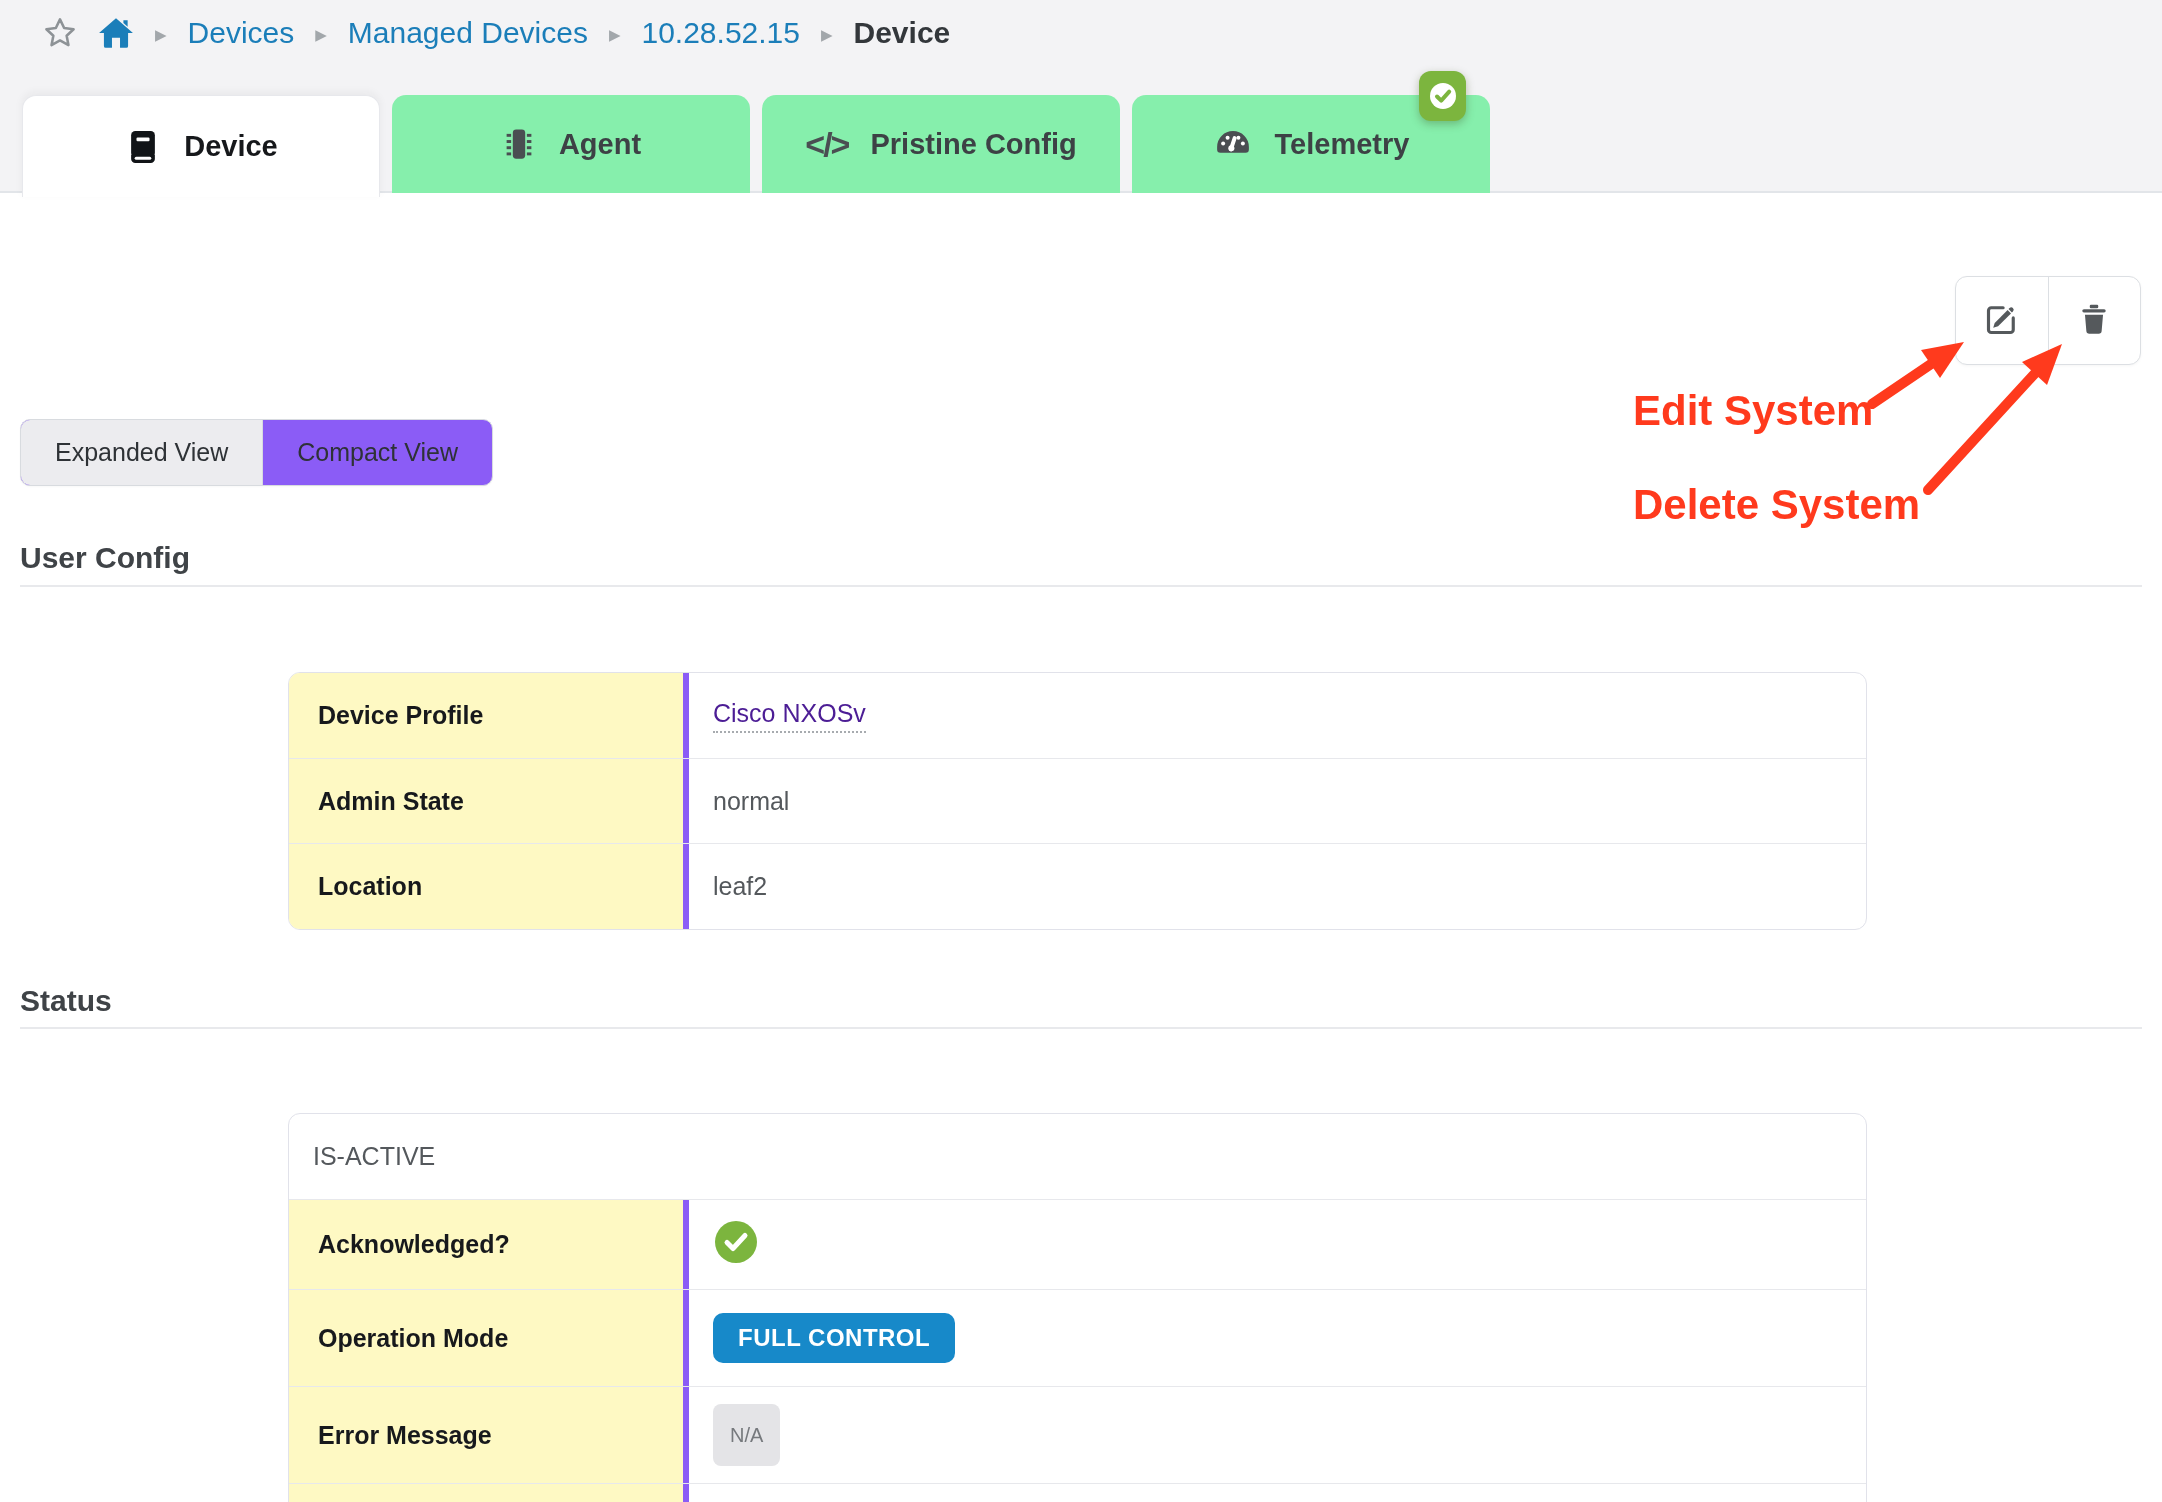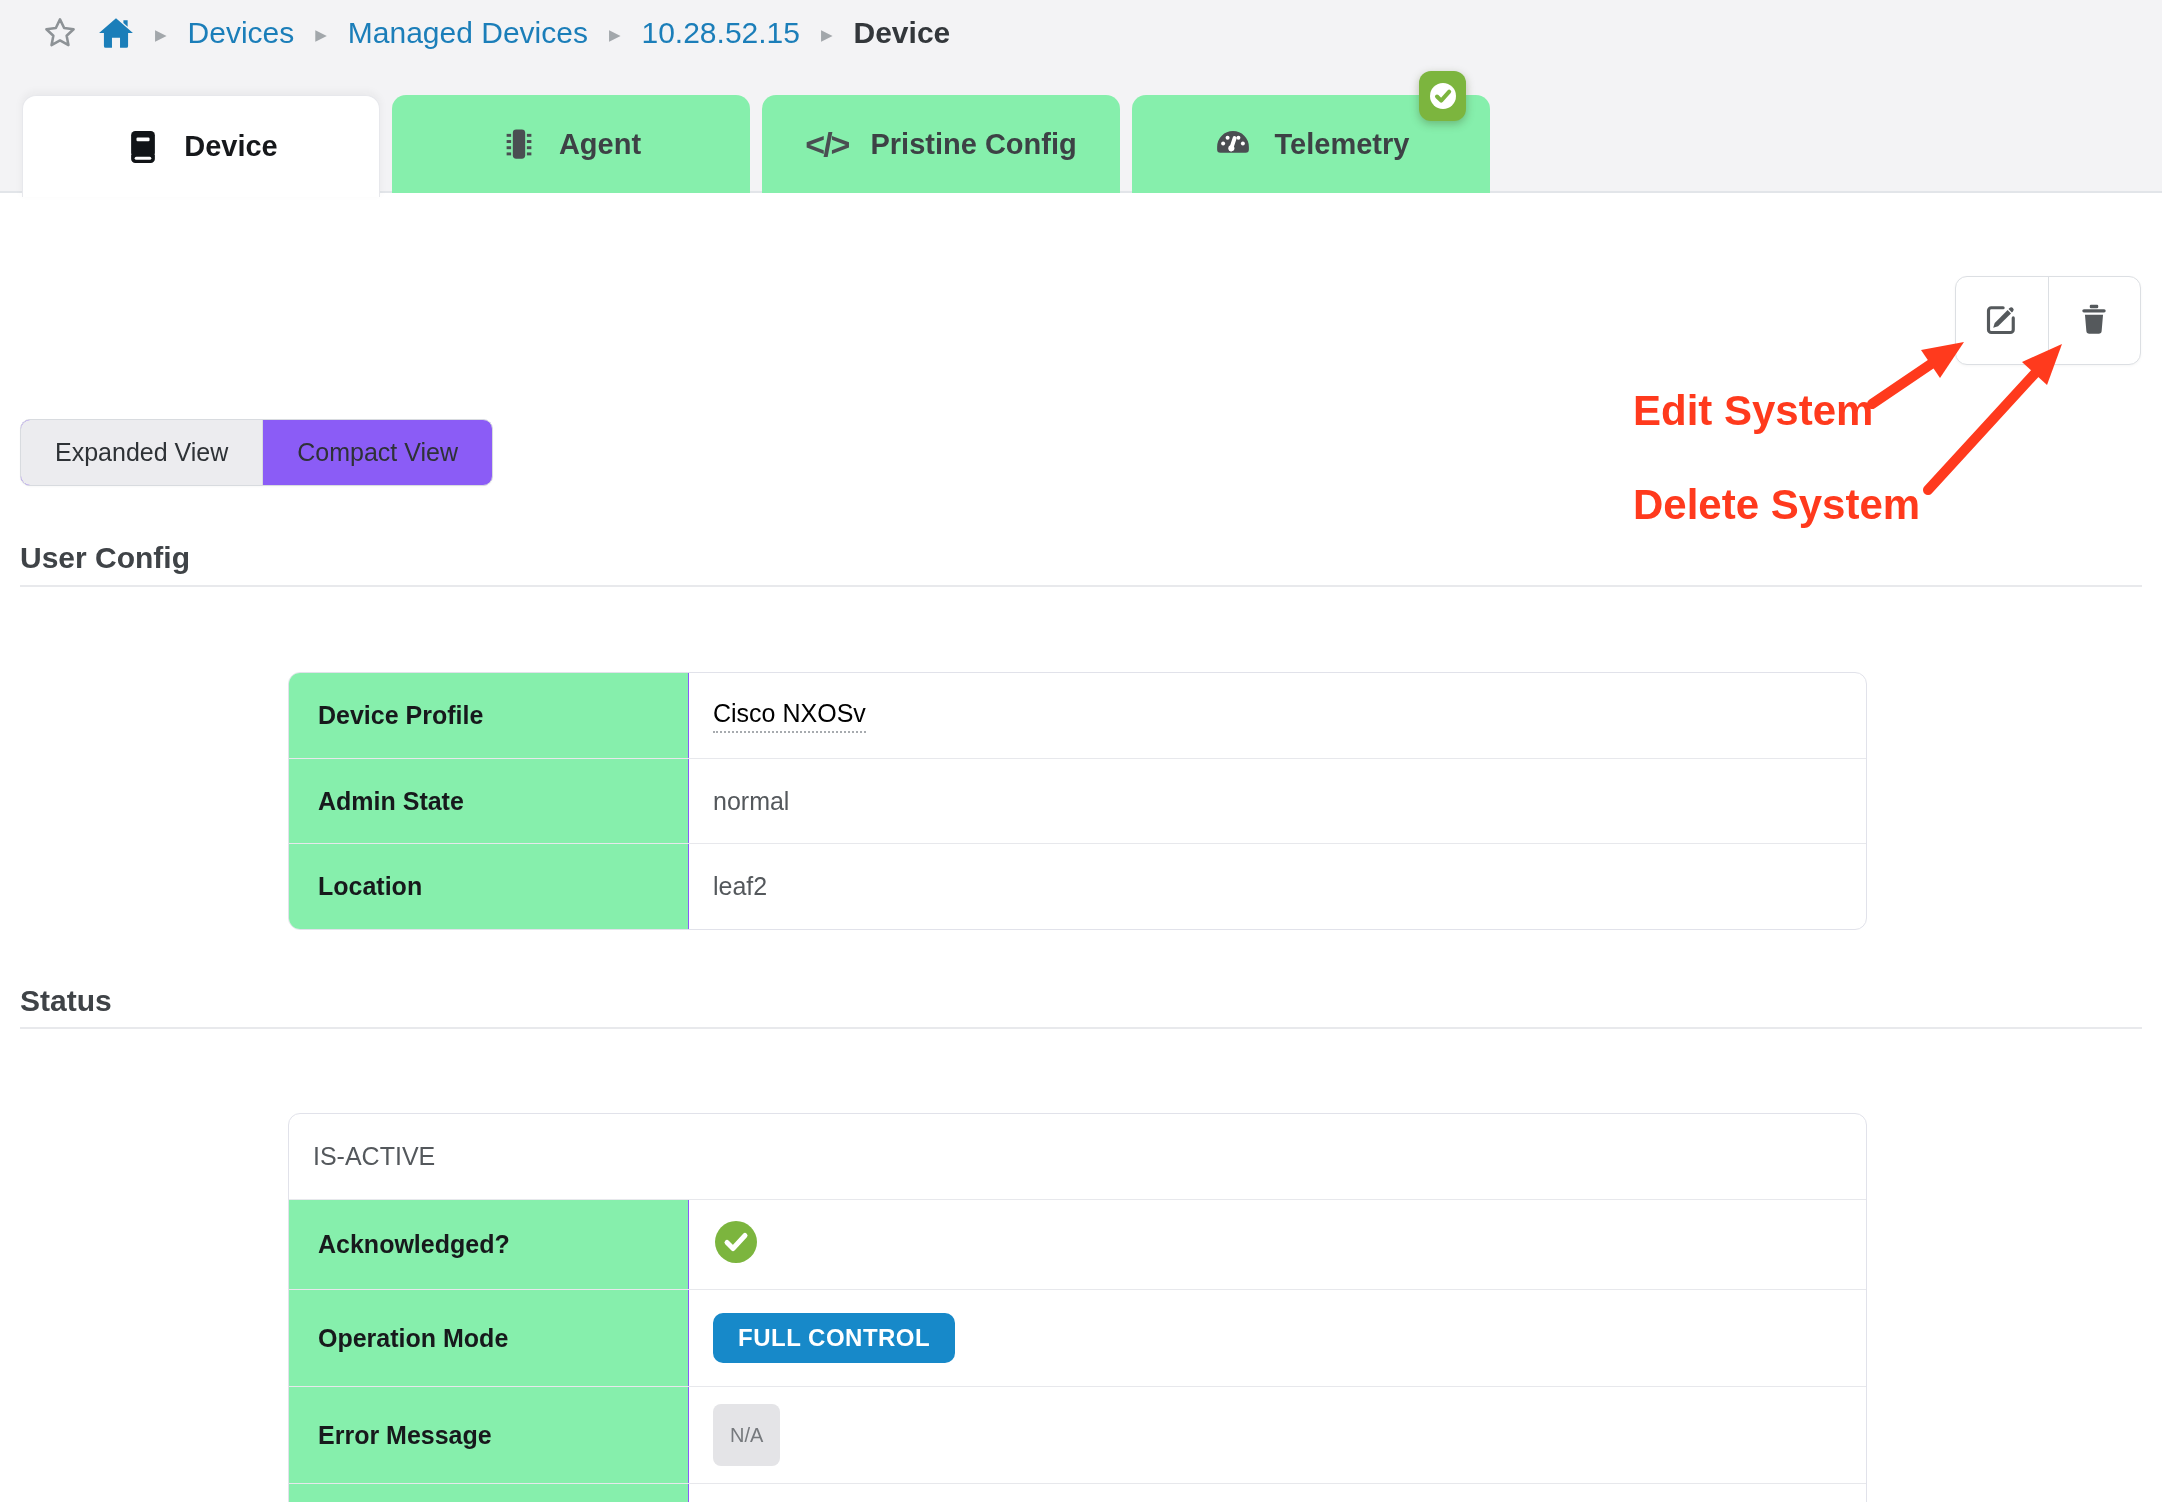--- a/index.html
+++ b/index.html
@@ -56,29 +56,29 @@
   
   .section-title { position:absolute; left:20px; font-size:30px; font-weight:700; color:#3f4347; }
   .section-rule { position:absolute; left:20px; width:2122px; height:2px; background:#e8e9ec; }
 
   
   .kv-table { position:absolute; left:288px; width:1579px;
               border:1px solid #e1e2ea; border-radius:12px; overflow:hidden;
               background:#ffffff; }
   .kv-row { display:grid; grid-template-columns:400px 1fr; }
   .kv-row + .kv-row { border-top:1px solid #e7e8ec; }
-  .kv-label { background:#86efac; border-right:1px solid #8b5cf6;
+  .kv-label { background:#fef9c3; border-right:6px solid #8b5cf6;
               display:flex; align-items:center; padding-left:29px;
               font-size:25px; font-weight:700; color:#17191c; }
   .kv-value { display:flex; align-items:center; padding-left:24px;
               font-size:25px; color:#54585c; }
   .h85 { height:85px; } .h86 { height:86px; } .h90 { height:90px; }
   .h97 { height:97px; } .h60 { height:60px; }
 
-  .dotted-link { color:#000000; text-decoration:none; cursor:pointer;
+  .dotted-link { color:#4c1d95; text-decoration:none; cursor:pointer;
                  border-bottom:2px dotted #a7abaf; padding-bottom:3px; }
   .badge-blue { background:#1789c9; color:#ffffff; font-weight:700; font-size:24px;
                 height:50px; padding:0 25px; border-radius:10px; letter-spacing:0.5px;
                 display:inline-flex; align-items:center; }
   .badge-gray { background:#e4e4e7; color:#76797d; font-size:20px;
                 height:62px; padding:0 17px; border-radius:8px;
                 display:inline-flex; align-items:center; }
 </style>
 </head>
 <body>

